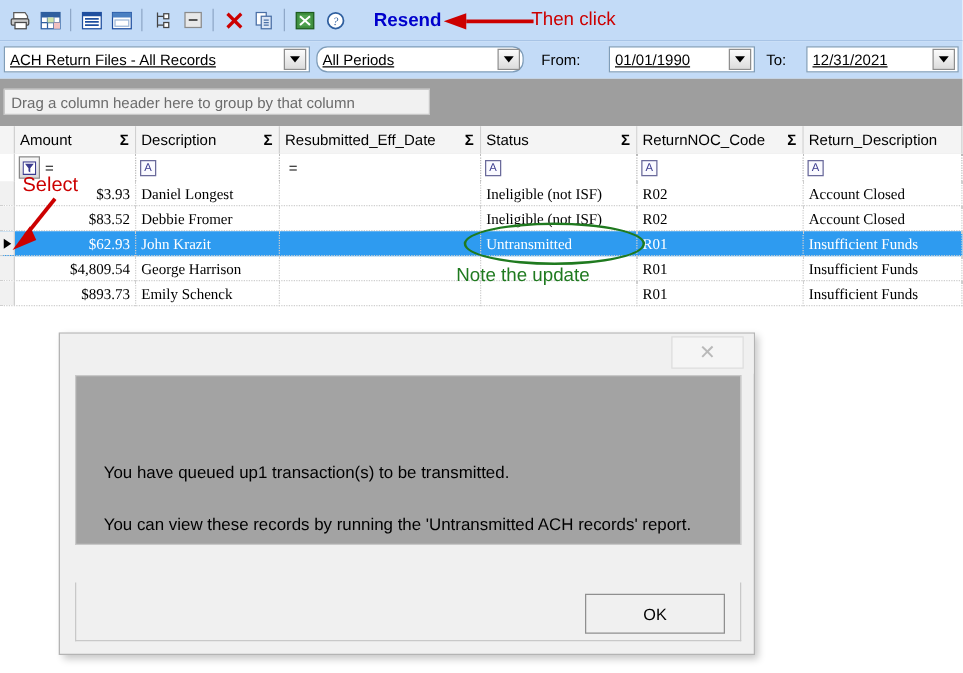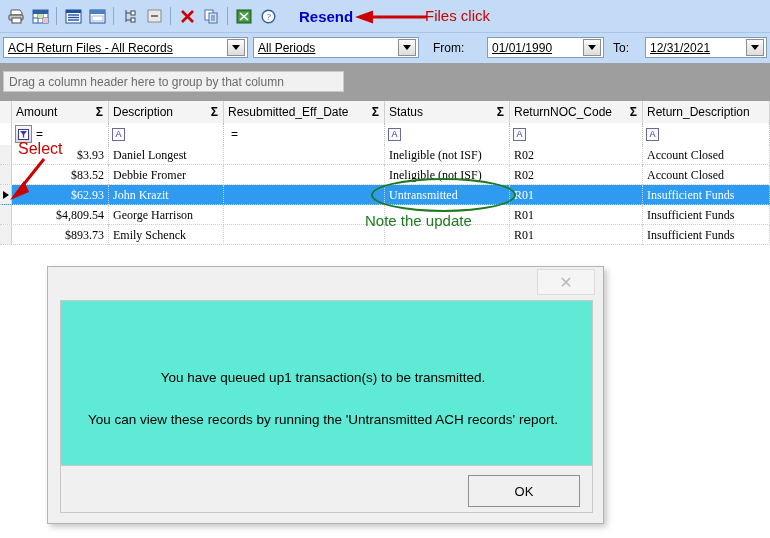--- a/index.html
+++ b/index.html
@@ -328,25 +328,24 @@
     align-items: center;
     justify-content: center;
     cursor: pointer;
     font-size: 16px;
     color: #b9b9b9;
     font-family: "Liberation Sans", sans-serif;
   }
   #dlg-body {
     position: absolute;
     left: 12px; top: 33px;
-    width: 533px; height: 166px;
-    background: #5eead4;
+    width: 533px; height: 136px;
+    background: #a3a3a3;
     border: 1px solid #c8c8c8;
     box-sizing: border-box;
-    text-align: center;
   }
   .dlg-text {
     position: absolute;
     left: 22px;
     font-size: 13.5px;
     color: #000;
     line-height: 1.35;
     width: 480px;
   }
   #dlg-line1 { top: 68px; }
@@ -475,33 +474,33 @@
     </div>
   </div>
 
   <div class="resend-label">Resend</div>
 
   <svg class="arrow-thenclick" viewBox="0 0 72 14">
     <line x1="18" y1="7" x2="72" y2="7" stroke="#cc0000" stroke-width="3"></line>
     <polygon points="0,7 18,0.5 18,13.5" fill="#cc0000"></polygon>
   </svg>
 
-  <div class="ann-thenclick">Files click</div>
+  <div class="ann-thenclick">Then click</div>
 </div>
 
 <div id="filterbar">
 
   <div class="combo" style="left:3px; width:245px;">
     <span class="val">ACH Return Files - All Records</span>
     <span class="arrowbtn">
         <span class="caret"></span>
       </span>
   </div>
 
-  <div class="combo" style="left:253px; width:166px;">
+  <div class="combo" style="left:253px; width:166px;border-radius:9px;">
     <span class="val">All Periods</span>
     <span class="arrowbtn">
         <span class="caret"></span>
       </span>
   </div>
 
   <div class="fb-label" style="left:433px;">From:</div>
 
   <div class="combo" style="left:487px; width:117px;">
     <span class="val">01/01/1990</span>

